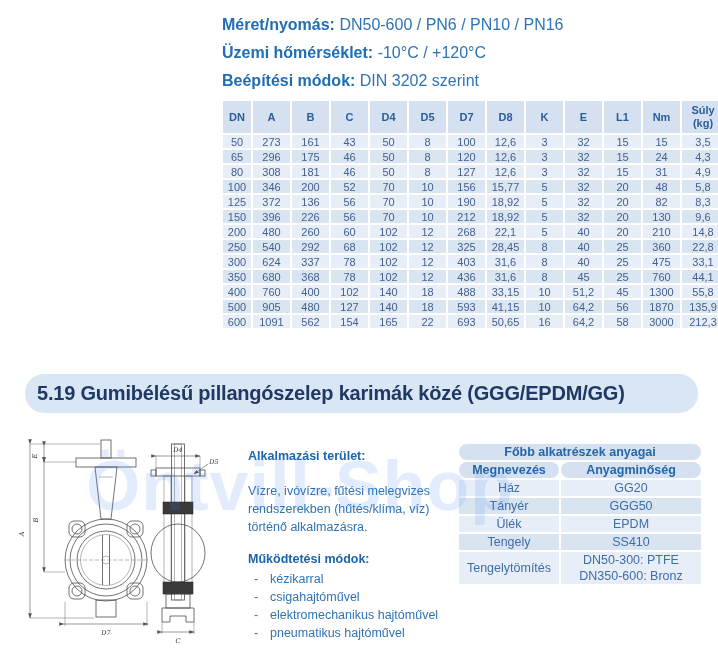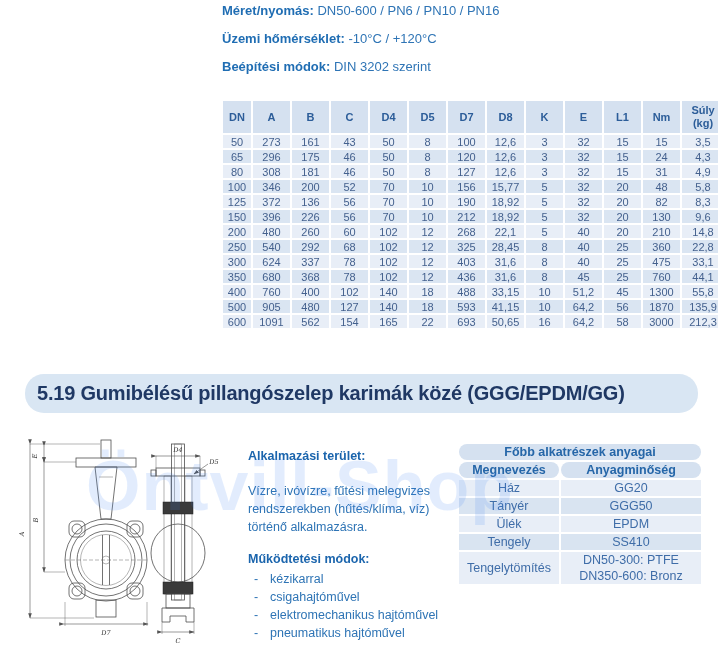--- a/index.html
+++ b/index.html
@@ -1,21 +1,21 @@
 <!DOCTYPE html>
 <html><head>
 <meta charset="utf-8">
 <style>
   * { margin:0; padding:0; box-sizing:border-box; }
   html,body { background:#ffffff; }
   body { font-family:"Liberation Sans", sans-serif; }
   .page { position:relative; width:718px; height:651px; background:#fff; overflow:hidden; }
 
   
-  .top-specs { position:absolute; left:222px; top:3px; color:#2e74b5; font-size:13px; }
+  .top-specs { position:absolute; left:222px; top:17px; color:#2e74b5; font-size:16px; }
   .spec-line { margin-bottom:13px; line-height:15px; }
   .spec-line .lbl { font-weight:bold; color:#1f6db3; }
 
   
   .dims-wrap { position:absolute; left:221px; top:99px; }
   table.dims { border-collapse:separate; border-spacing:2px; table-layout:fixed; width:477px; }
   table.dims th, table.dims td {
     background:#dde8f4; color:#44618e; font-size:11px; text-align:center;
     padding:0; height:13px; line-height:12px; overflow:hidden;
   }

